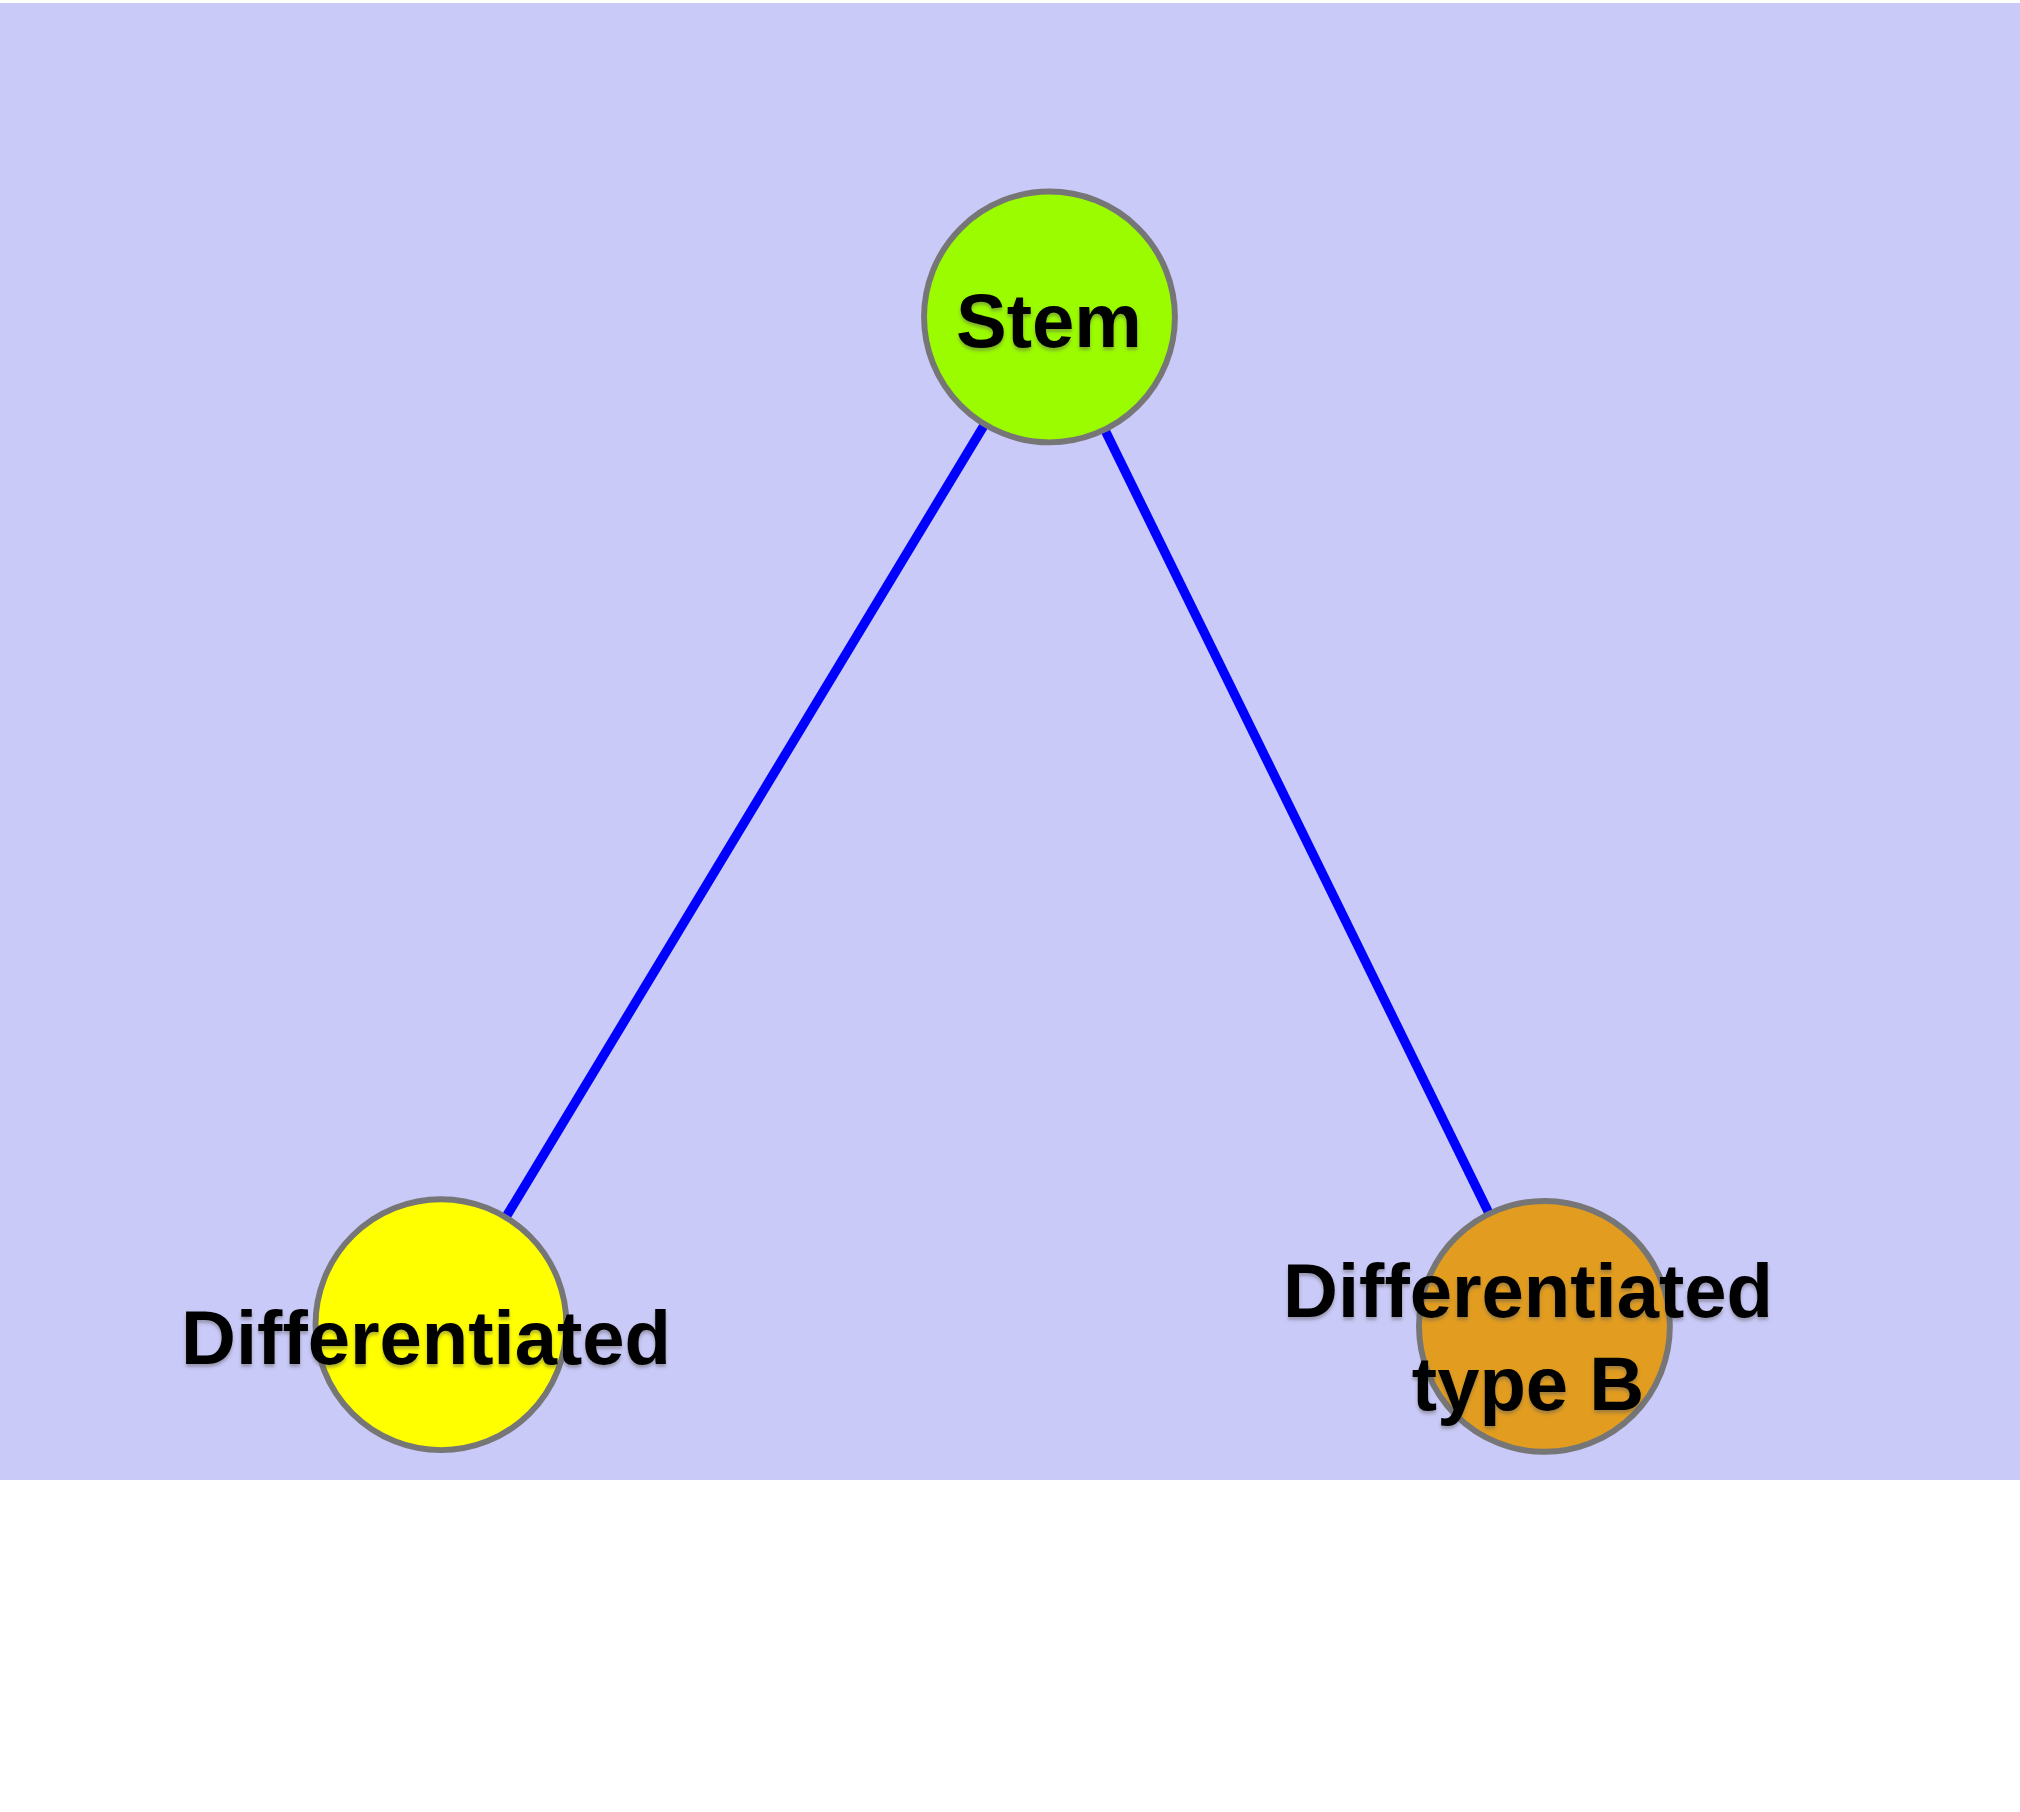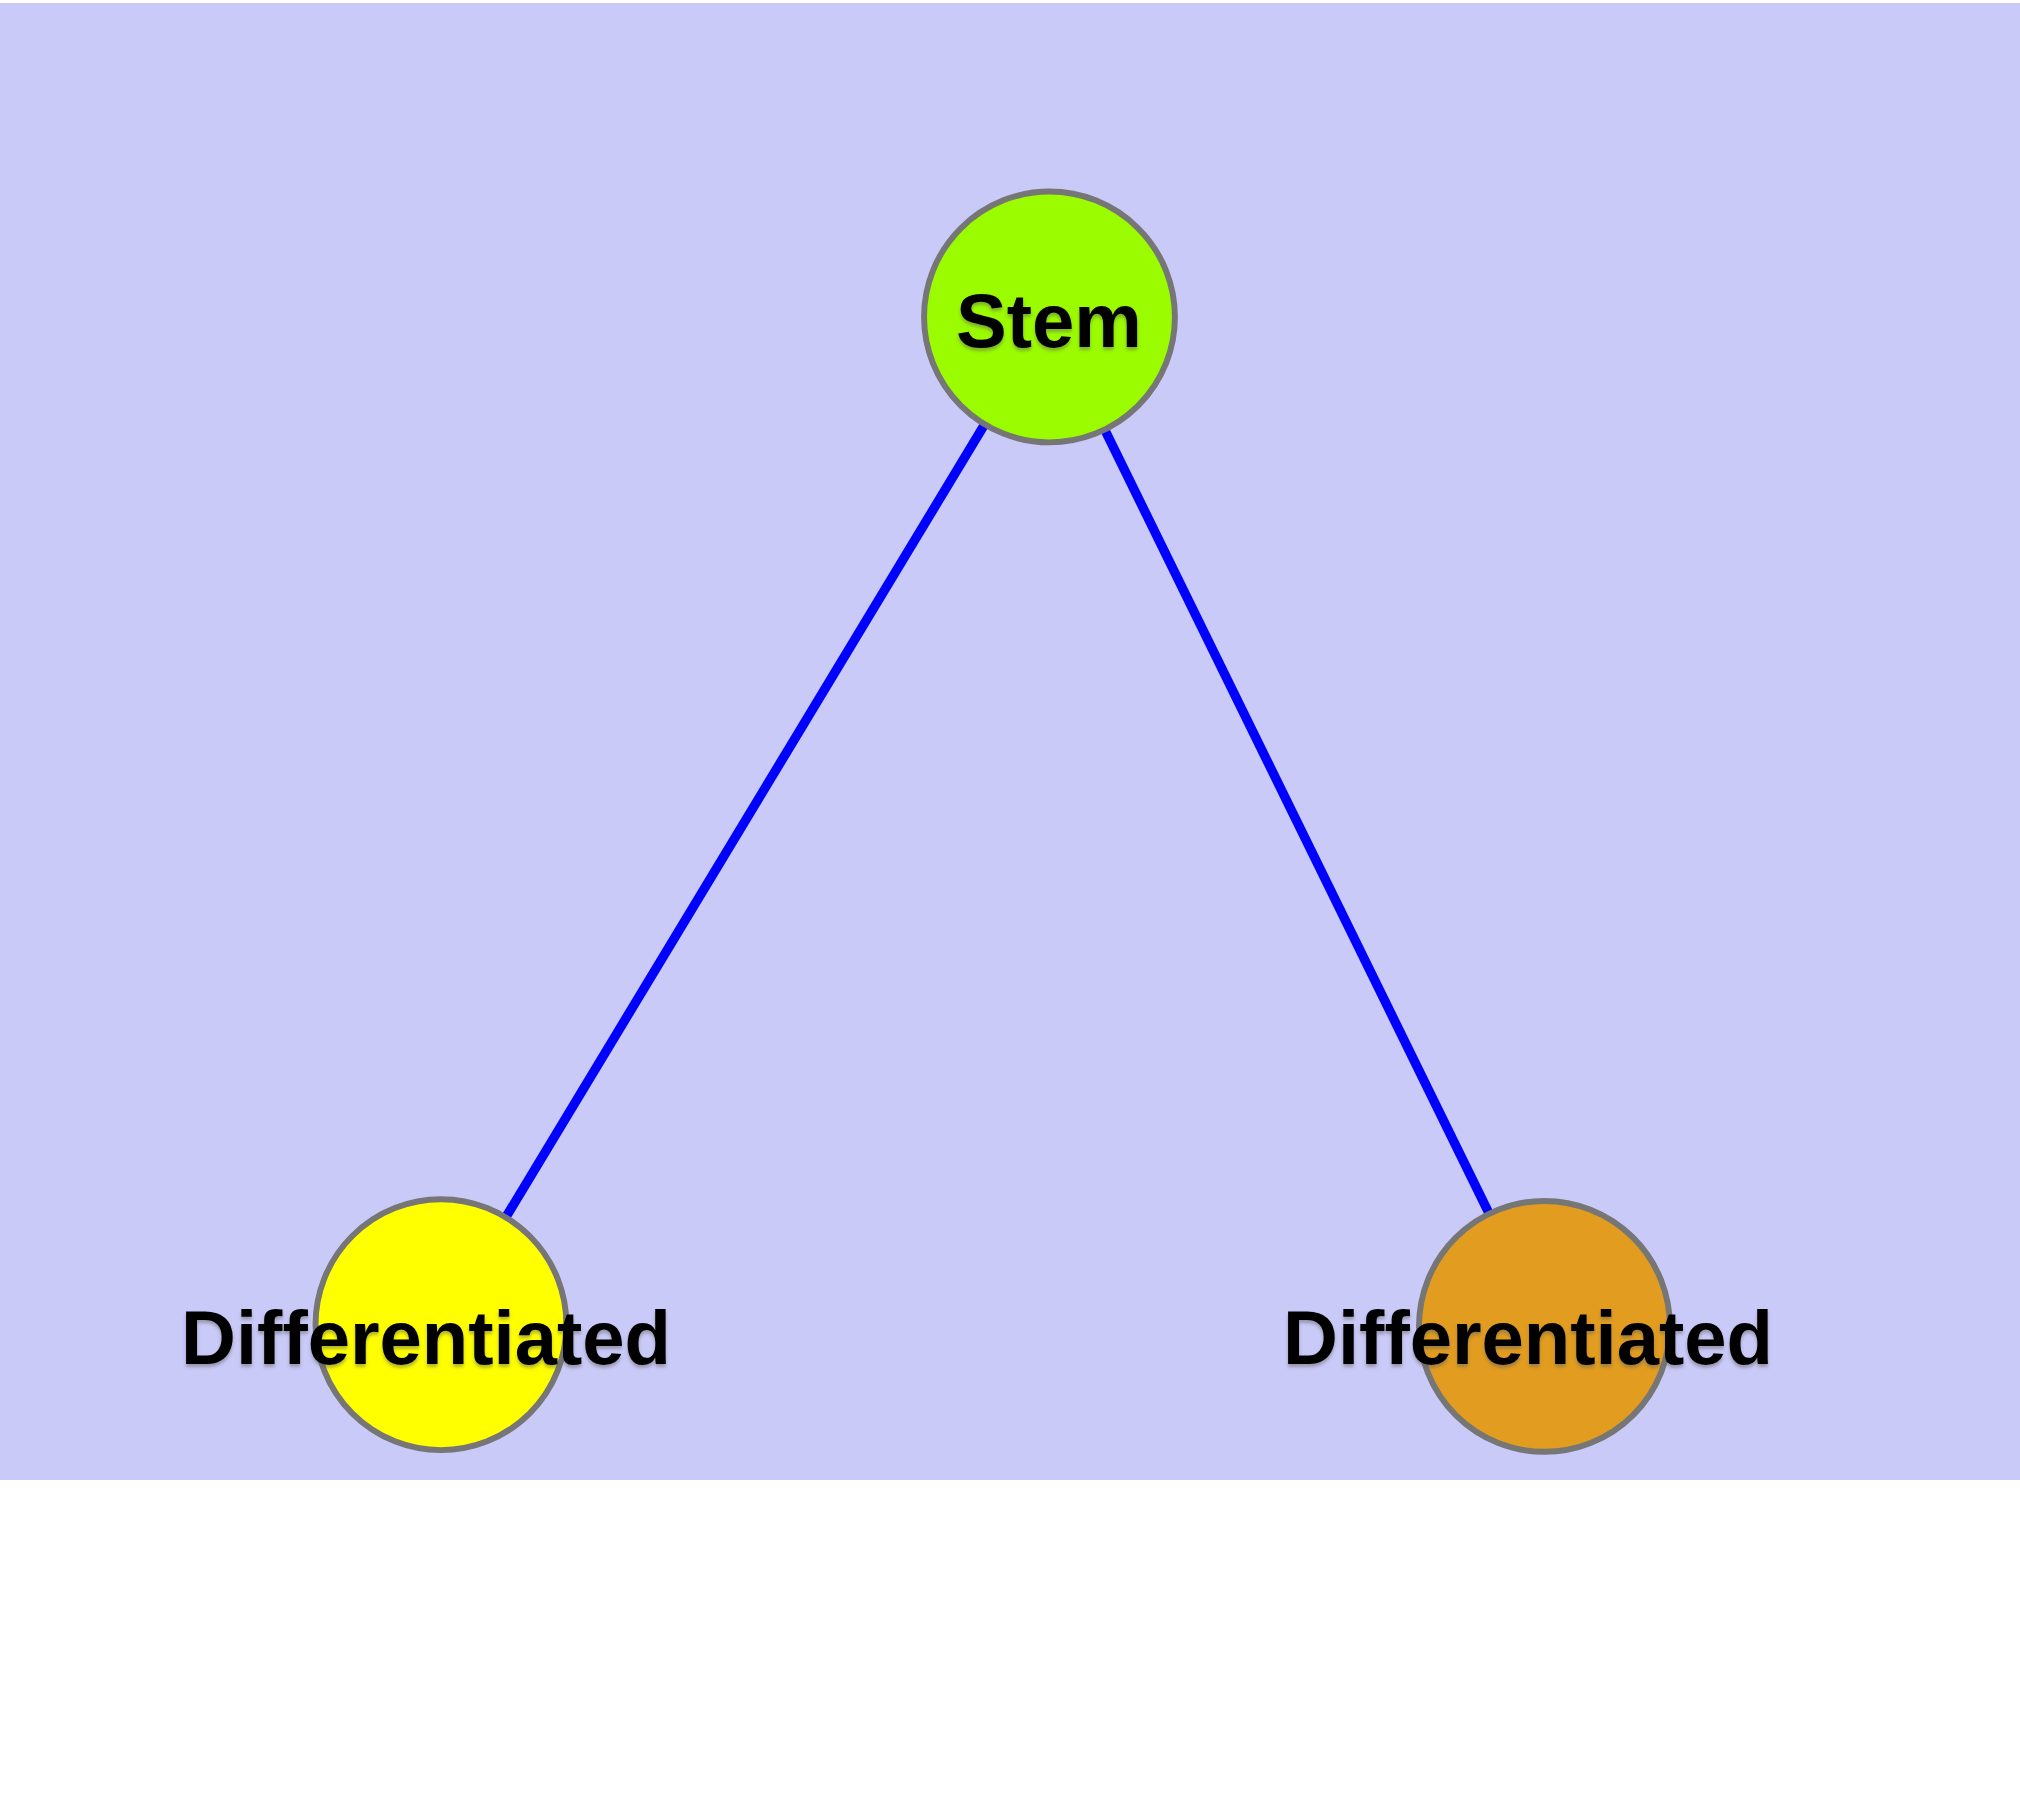--- a/index.html
+++ b/index.html
@@ -67,15 +67,16 @@
   <div class="node-label" style="left: 1049px; top: 320px; color: rgb(0, 0, 0);">
     <span class="label-line">Stem</span>
   </div>
 
   <div class="node-label" style="left: 426px; top: 1337px; color: rgb(0, 0, 0);">
     <span class="label-line">Differentiated</span>
   </div>
 
   <div class="node-label" style="left: 1528px; top: 1337px; color: rgb(0, 0, 0);">
     <span class="label-line">Differentiated</span>
+    <span class="label-line">type B</span>
   </div>
 </div>
 
 
 </body></html>

